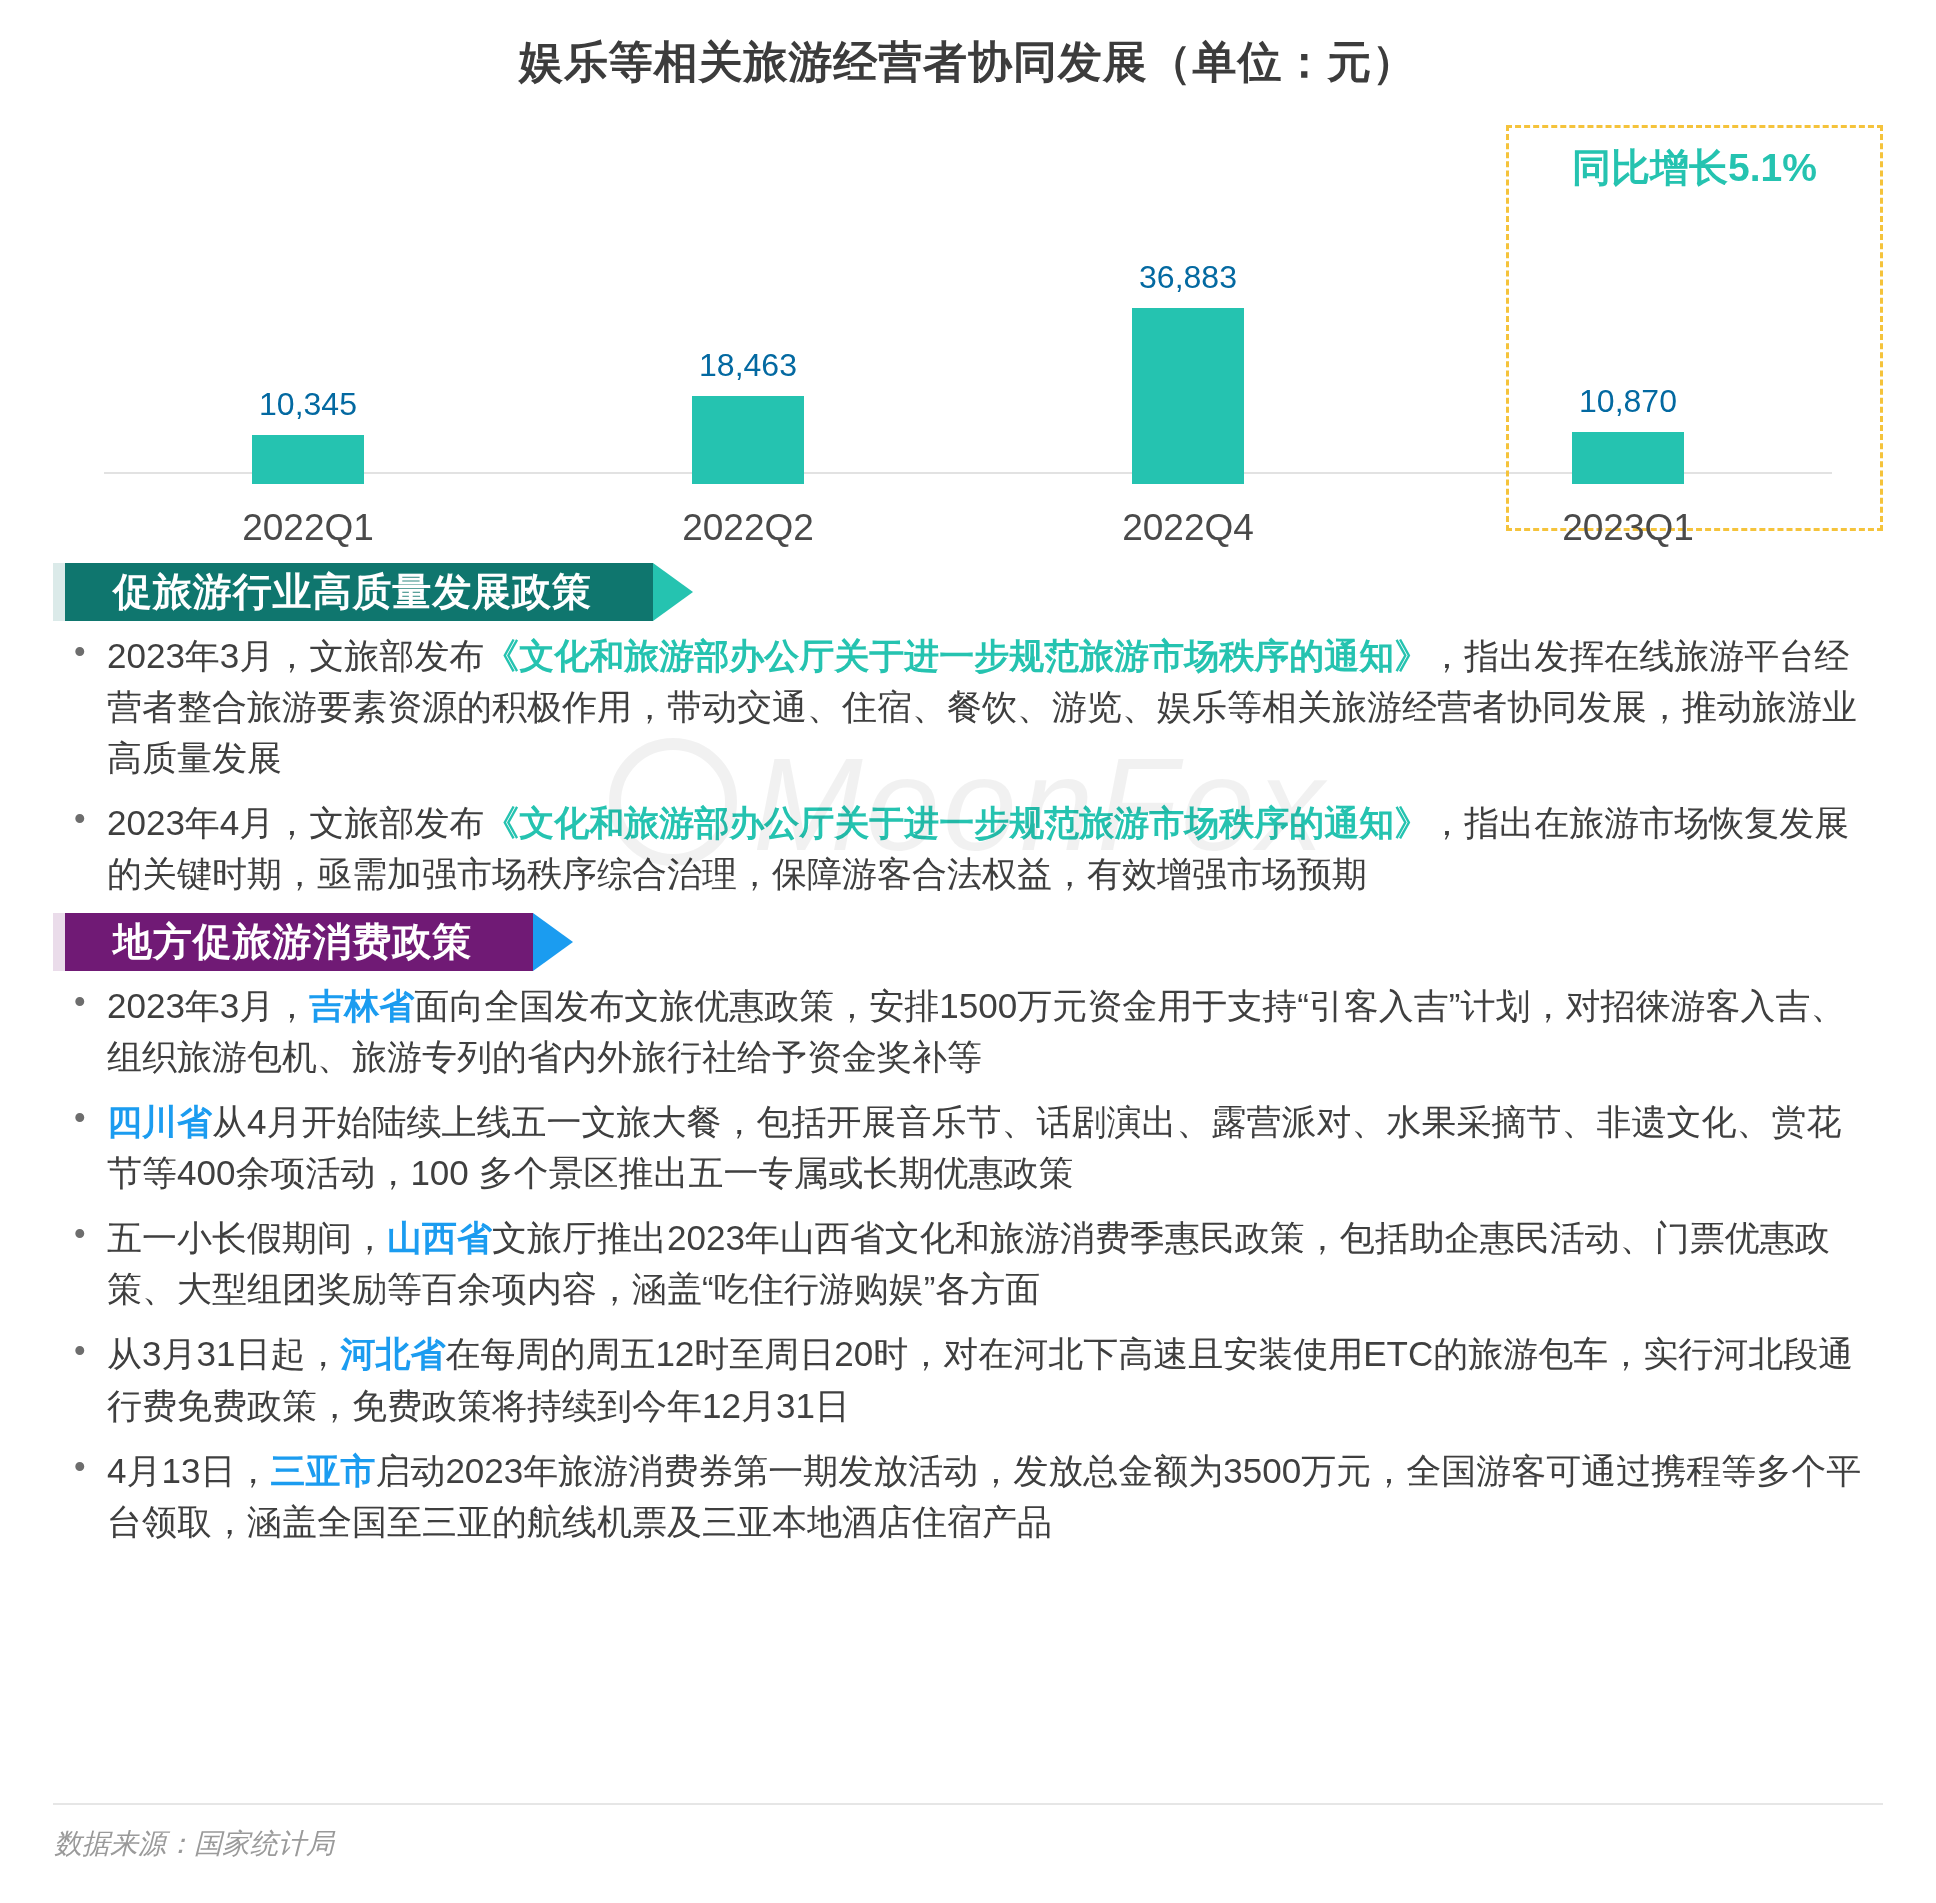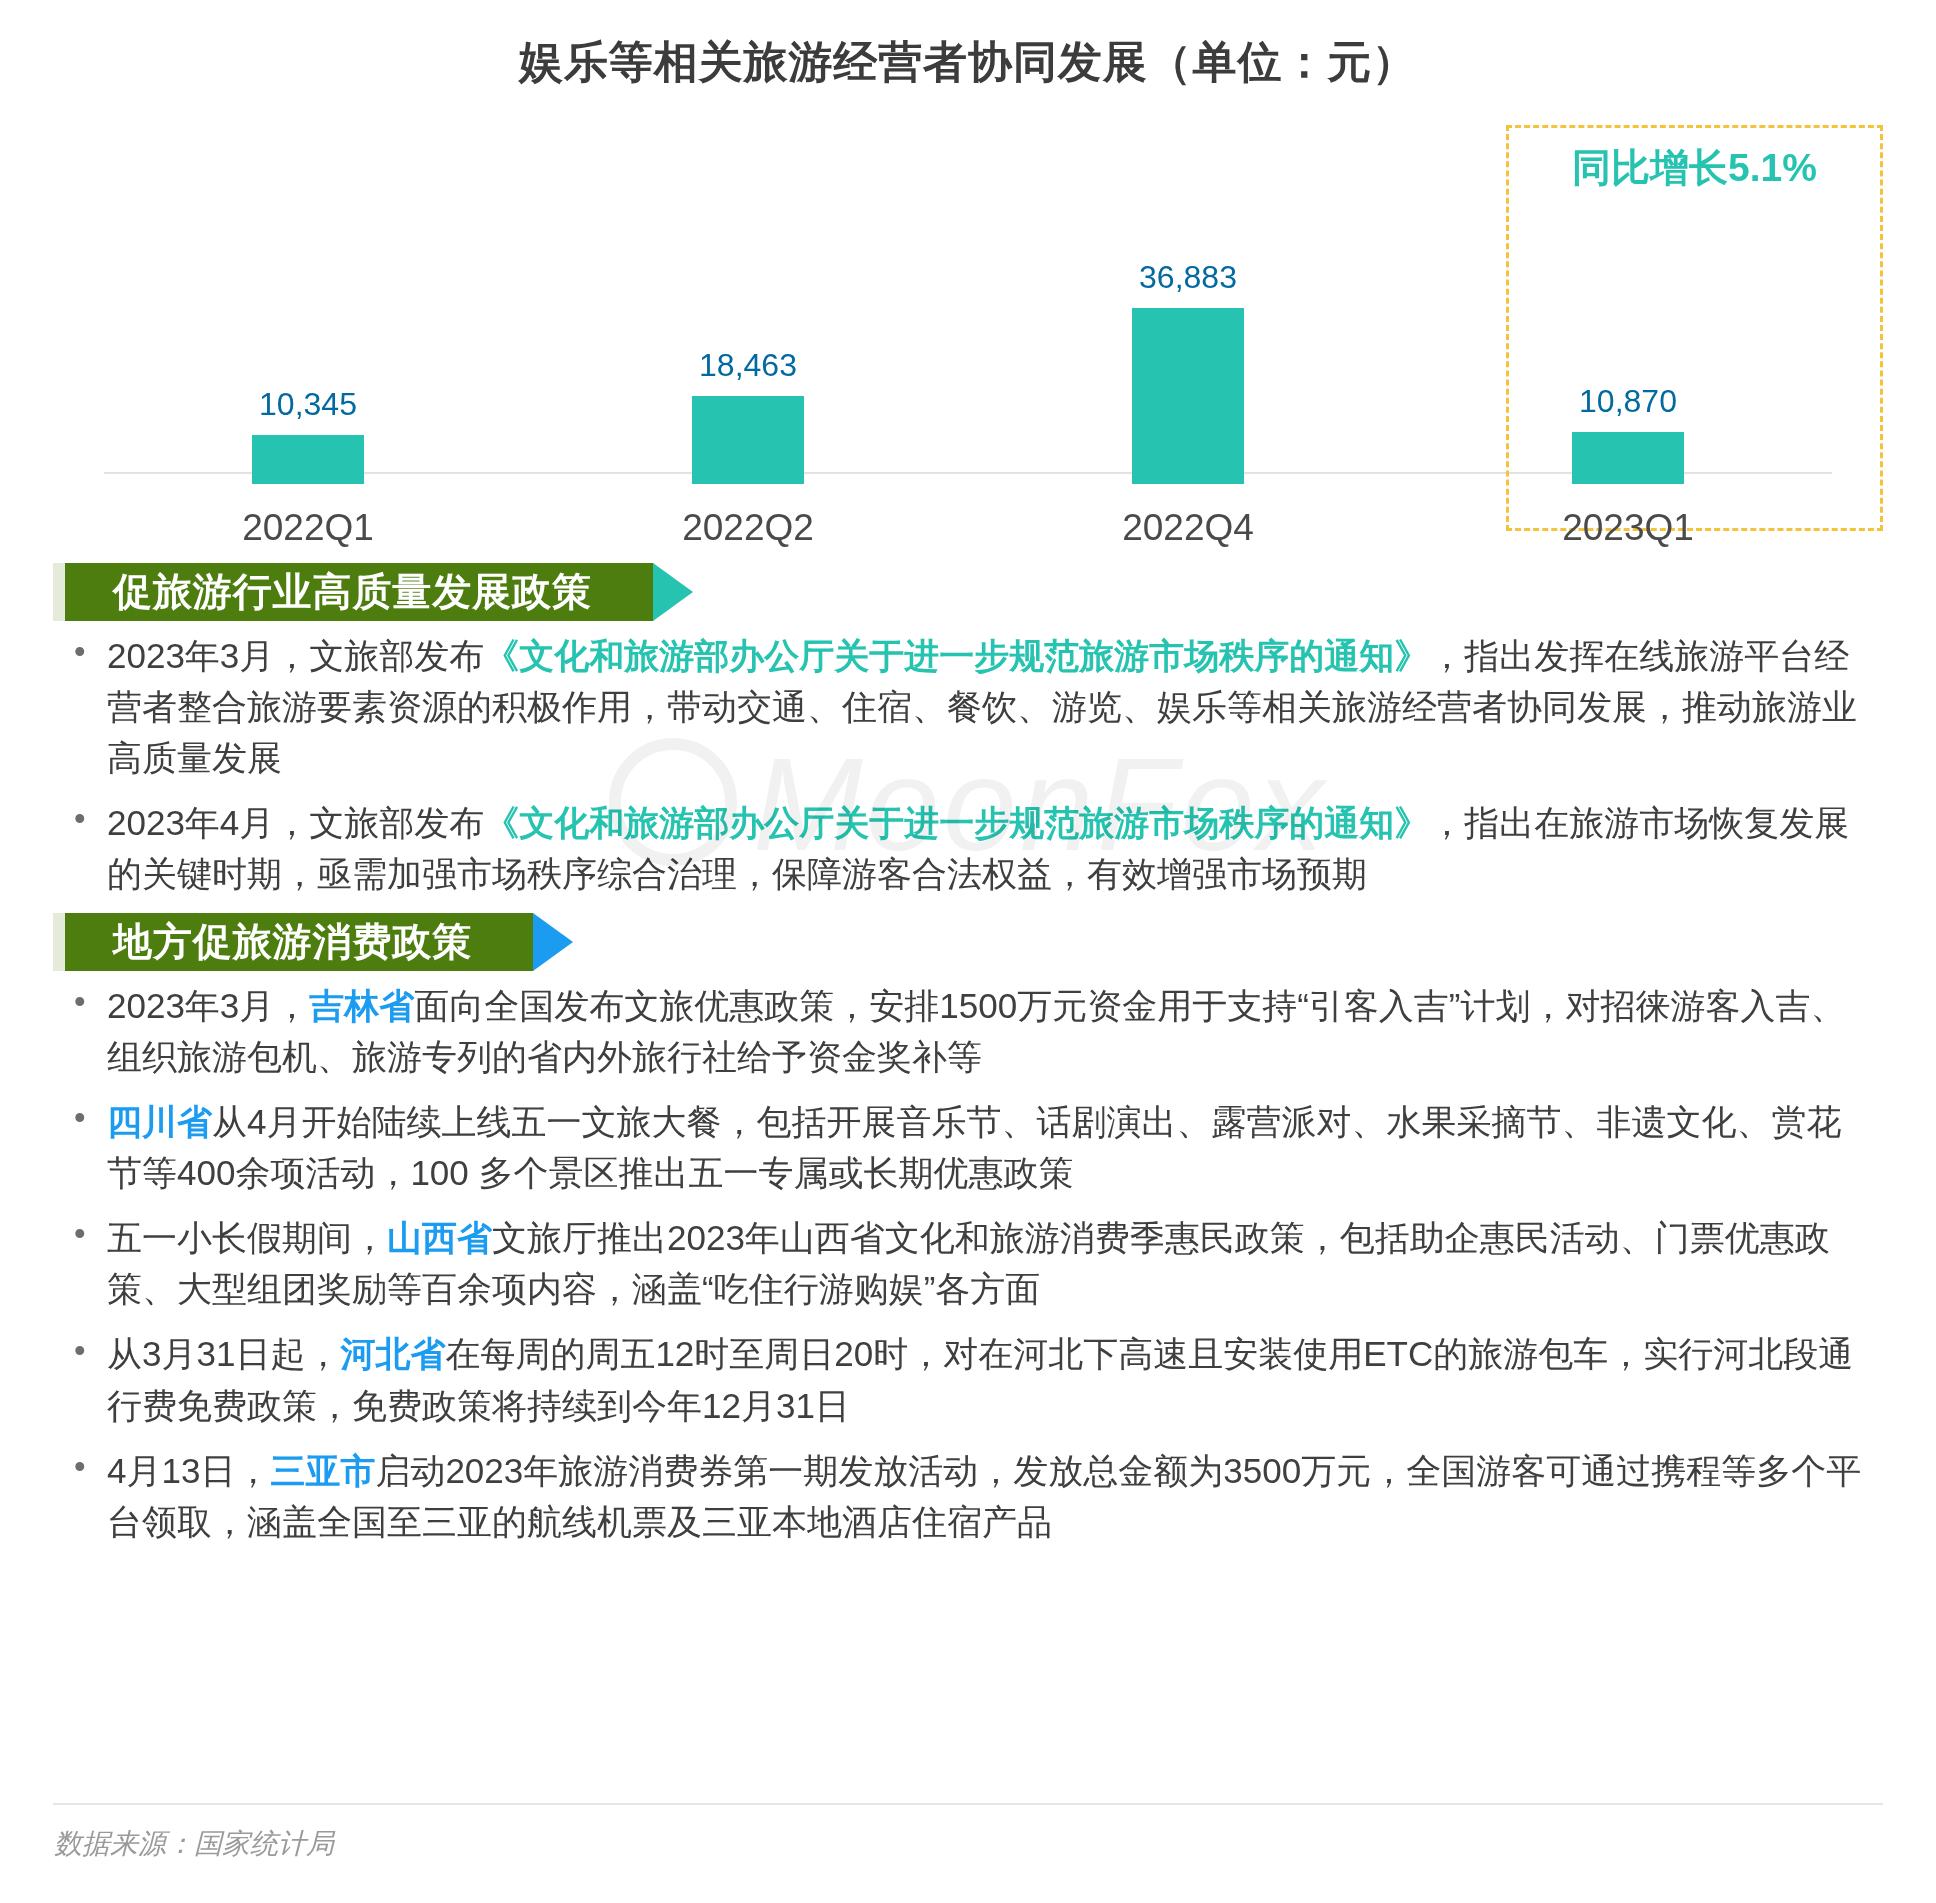--- a/index.html
+++ b/index.html
@@ -145,22 +145,22 @@
     height: 58px;
     display: flex;
     align-items: center;
     padding-left: 60px;
     padding-right: 61px;
     color: #ffffff;
     font-size: 39px;
     font-weight: bold;
     letter-spacing: 0.9px;
   }
-  .tab-teal { background: #4d7c0f; }
-  .tab-blue { background: #4d7c0f; }
+  .tab-teal { background: #0f766e; }
+  .tab-blue { background: #701a75; }
   .tab-bar::after {
     content: "";
     position: absolute;
     right: -40px;
     top: 0;
     width: 0;
     height: 0;
     border-top: 29px solid transparent;
     border-bottom: 29px solid transparent;
   }

